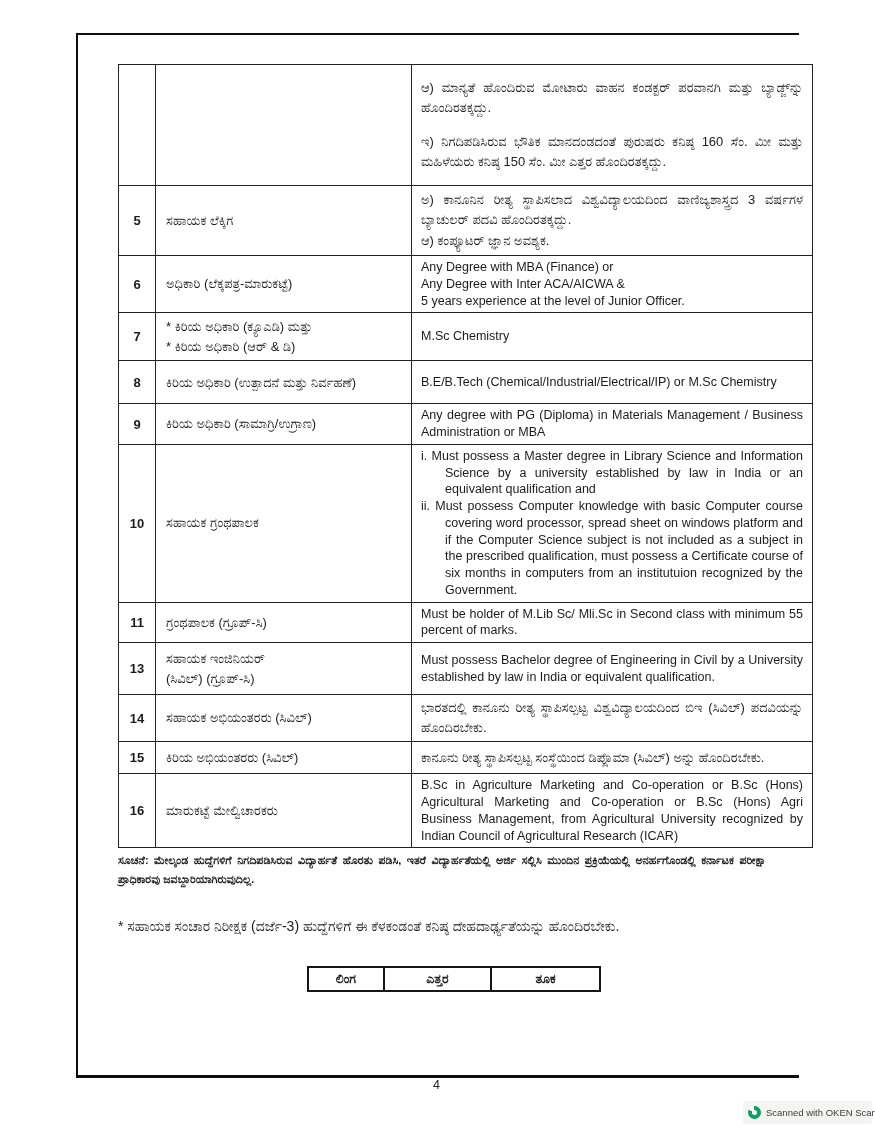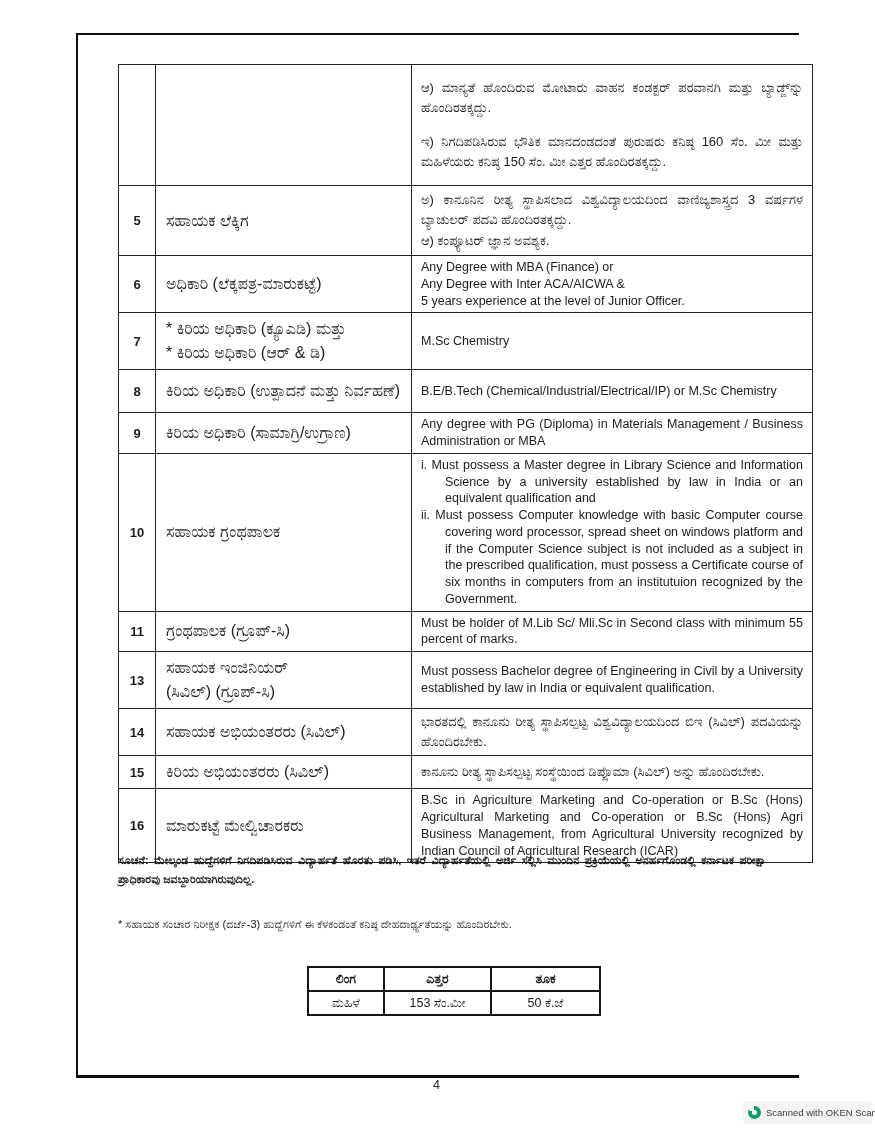--- a/index.html
+++ b/index.html
@@ -31,42 +31,42 @@
     border: 1.6px solid #222;
     vertical-align: middle;
     overflow: hidden;
   }
   td.c-no {
     width: 32px; text-align: center;
     font-weight: 600; font-size: 13px; padding: 2px;
   }
   td.c-post {
     width: 235px; padding: 4px 10px;
-    font-size: 16px; line-height: 1.5;
+    font-size: 13px; line-height: 1.5;
   }
   td.c-qual {
     width: 382px; padding: 3px 9px;
     font-size: 12.5px; line-height: 1.34;
     text-align: justify;
   }
   .para { margin: 0; }
   .para.kn { font-size: 13px; line-height: 1.55; }
   .para.spaced + .para.spaced { margin-top: 14px; }
   .para.hang { padding-left: 24px; text-indent: -24px; }
   .post-line { margin: 0; }
 
   
   .note-block {
     position: absolute; left: 118px; top: 851px; width: 648px;
     font-size: 11px; line-height: 1.75; font-weight: bold;
     text-align: justify;
   }
   .star-note-block {
     position: absolute; left: 118px; top: 915px; width: 648px;
-    font-size: 11px; line-height: 1.7; font-weight: 500;
+    font-size: 14px; line-height: 1.7; font-weight: 500;
     text-align: justify;
   }
 
   
   table.std-table {
     position: absolute; left: 307px; top: 966px;
     width: 262px; border-collapse: collapse; table-layout: fixed;
   }
   table.std-table th, table.std-table td {
     border: 2px solid #161616;
@@ -230,25 +230,20 @@
 
   <table class="std-table">
     <thead>
       <tr>
         <th class="std-c1">ಲಿಂಗ</th>
         <th class="std-c2">ಎತ್ತರ</th>
         <th class="std-c3">ತೂಕ</th>
       </tr>
     </thead>
     <tbody>
-        <tr>
-          <td class="std-c1">ಮಹಿಳೆ</td>
-          <td class="std-c2">153 ಸೆಂ.ಮೀ</td>
-          <td class="std-c3">50 ಕೆ.ಜೆ</td>
-        </tr>
       </tbody>
   </table>
 
   <div class="page-number">4</div>
 
   <div class="scan-badge">
     <span class="scan-icon"></span>
     <span class="scan-text">Scanned with OKEN Scanner</span>
   </div>
 

